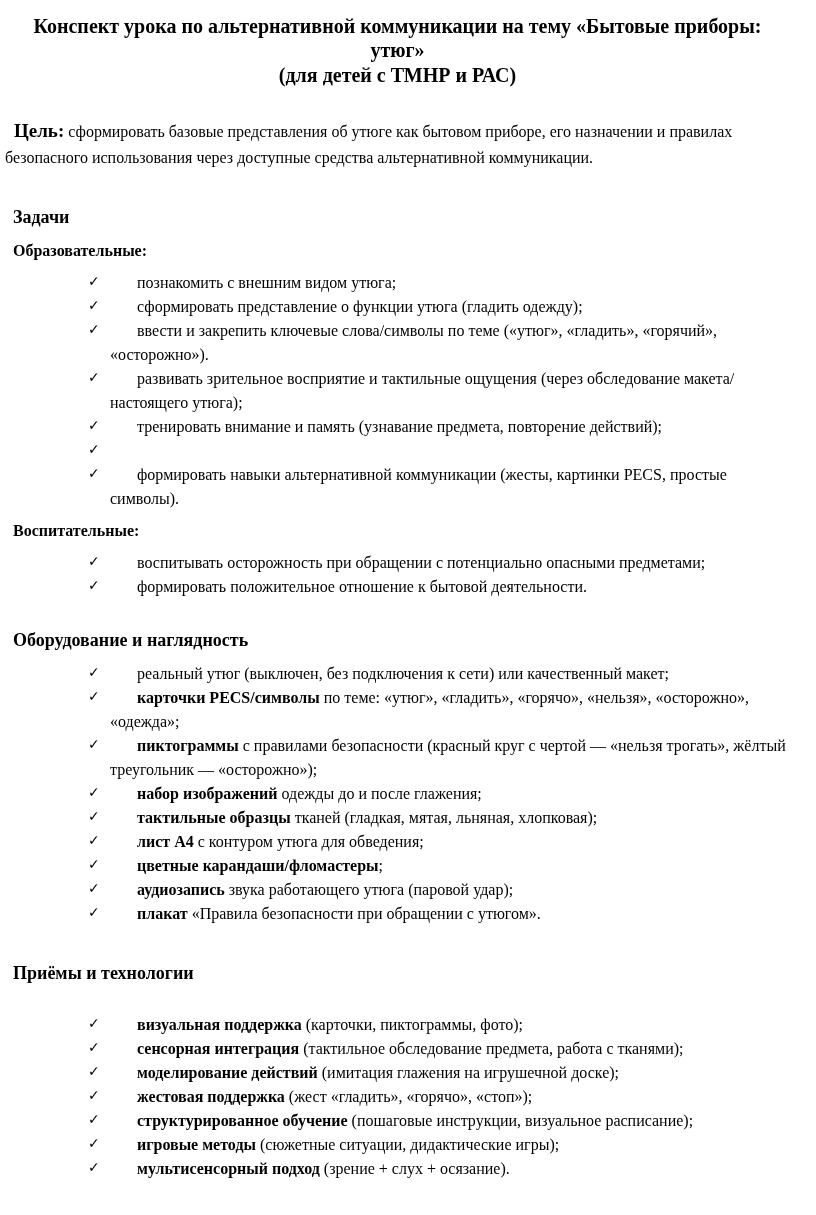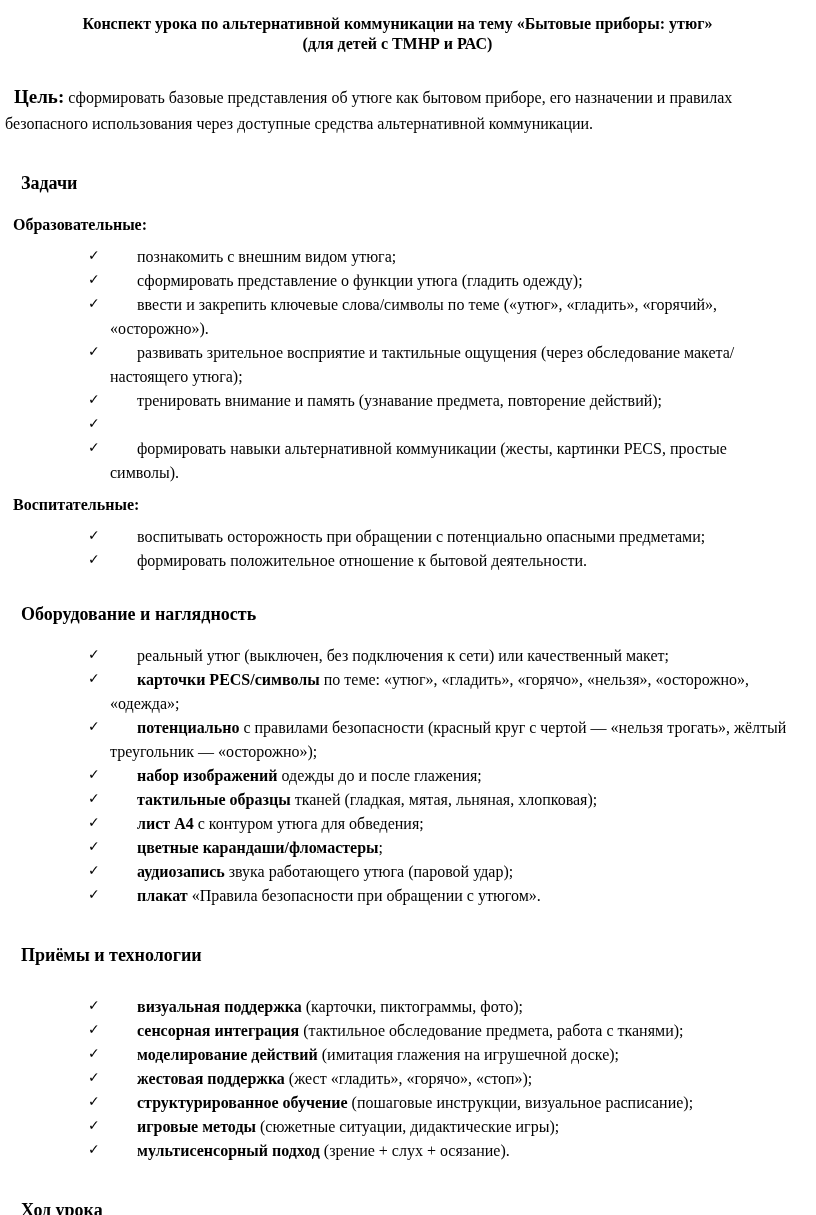--- a/index.html
+++ b/index.html
@@ -14,36 +14,36 @@
   .page {
     width: 816px;
     min-height: 1215px;
     box-sizing: border-box;
     padding: 10px 26px 14px 5px;
     background: #ffffff;
   }
   .doc-title {
     text-align: center;
     font-weight: bold;
-    font-size: 16px;
+    font-size: 20px;
     line-height: 1.22;
     margin: 4px 0 30px 0;
   }
   .goal-para {
     margin: 0 0 34px 0;
   }
   .goal-label {
     font-weight: bold;
     font-size: 19px;
     margin-left: 9px;
   }
   .heading-lg {
     font-weight: bold;
     font-size: 18px;
-    margin: 16px;
+    margin: 8px;
   }
   .subheading {
     font-weight: bold;
     font-size: 16px;
     margin: 8px;
   }
   .mt-section { margin-top: 28px; }
   .mt-big { margin-top: 34px; }
   ul.check-list, ul.dot-list {
     list-style: none;
@@ -100,21 +100,21 @@
   <h3 class="subheading">Воспитательные:</h3>
   <ul class="check-list">
     <li><span class="bullet">✓</span><span class="li-bold"></span><span>воспитывать осторожность при обращении с потенциально опасными предметами;</span></li>
     <li><span class="bullet">✓</span><span class="li-bold"></span><span>формировать положительное отношение к бытовой деятельности.</span></li>
   </ul>
 
   <h2 class="heading-lg mt-section">Оборудование и наглядность</h2>
   <ul class="check-list">
     <li><span class="bullet">✓</span><span class="li-bold"></span><span>реальный утюг (выключен, без подключения к сети) или качественный макет;</span></li>
     <li><span class="bullet">✓</span><span class="li-bold">карточки PECS/символы</span><span> по теме: «утюг», «гладить», «горячо», «нельзя», «осторожно», «одежда»;</span></li>
-    <li><span class="bullet">✓</span><span class="li-bold">потенциально</span><span> с правилами безопасности (красный круг с чертой — «нельзя трогать», жёлтый треугольник — «осторожно»);</span></li>
+    <li><span class="bullet">✓</span><span class="li-bold">пиктограммы</span><span> с правилами безопасности (красный круг с чертой — «нельзя трогать», жёлтый треугольник — «осторожно»);</span></li>
     <li><span class="bullet">✓</span><span class="li-bold">набор изображений</span><span> одежды до и после глажения;</span></li>
     <li><span class="bullet">✓</span><span class="li-bold">тактильные образцы</span><span> тканей (гладкая, мятая, льняная, хлопковая);</span></li>
     <li><span class="bullet">✓</span><span class="li-bold">лист А4</span><span> с контуром утюга для обведения;</span></li>
     <li><span class="bullet">✓</span><span class="li-bold">цветные карандаши/фломастеры</span><span>;</span></li>
     <li><span class="bullet">✓</span><span class="li-bold">аудиозапись</span><span> звука работающего утюга (паровой удар);</span></li>
     <li><span class="bullet">✓</span><span class="li-bold">плакат</span><span> «Правила безопасности при обращении с утюгом».</span></li>
   </ul>
 
   <h2 class="heading-lg mt-big">Приёмы и технологии</h2>
   <ul class="check-list methods-list">

